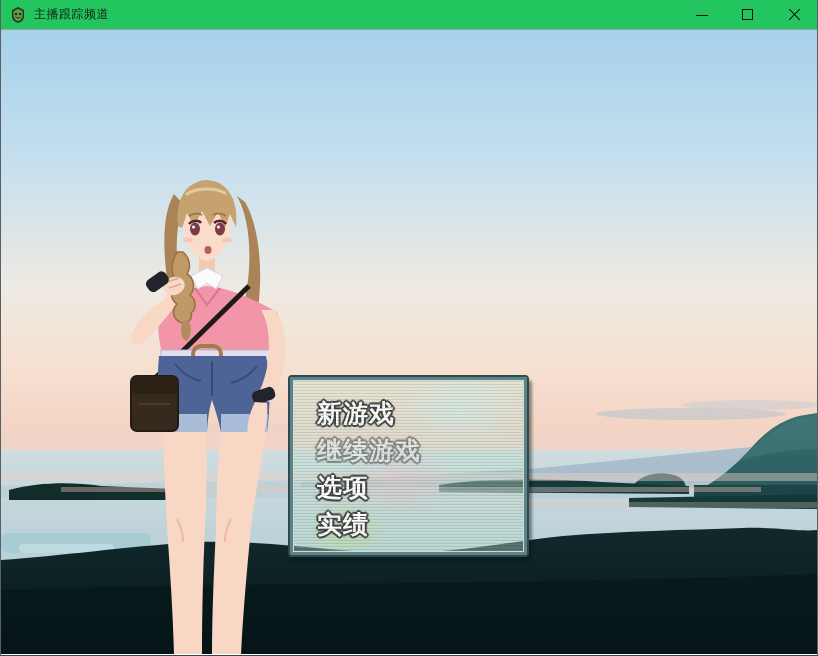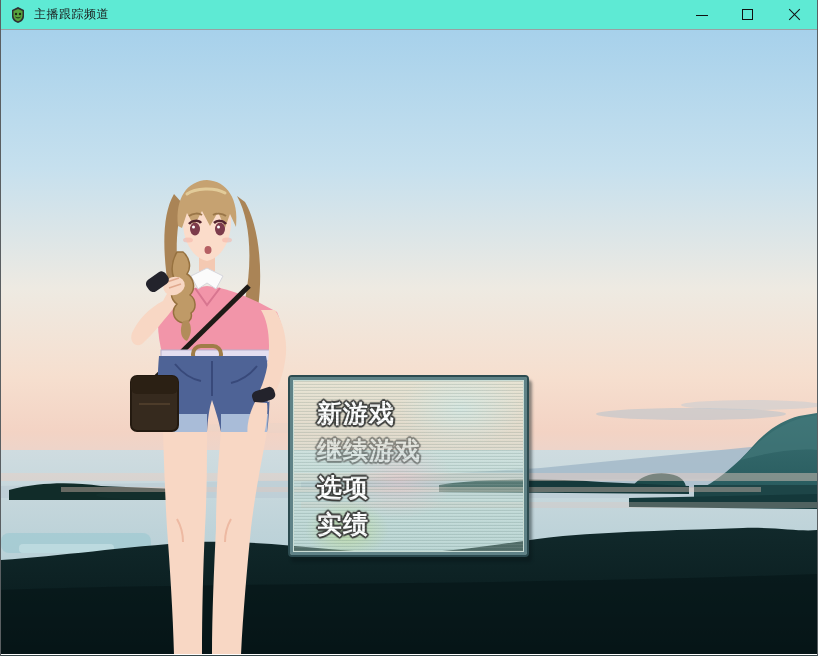--- a/index.html
+++ b/index.html
@@ -3,21 +3,21 @@
 <meta charset="utf-8">
 <style>
   * { margin:0; padding:0; box-sizing:border-box; }
   html,body { width:818px; height:656px; overflow:hidden; background:#222;
     font-family:"Liberation Sans", sans-serif; }
 
   .window { position:relative; width:818px; height:656px; background:#fff;
     border-left:1px solid #5a5f62; border-right:1px solid #5a5f62; border-bottom:1px solid #39494b; }
 
   
-  .titlebar { position:relative; height:30px; background:#5eead4;
+  .titlebar { position:relative; height:30px; background:#22c55e;
     border-bottom:1px solid #9aa0a3; display:flex; align-items:center; }
   .app-icon { width:18px; height:18px; margin-left:8px; display:inline-block; }
   .title-text { margin-left:7px; font-size:12px; color:#1a1a1a; letter-spacing:.5px; }
   .controls { position:absolute; right:0; top:0; height:30px; display:flex; }
   .ctrl { width:46px; height:30px; background:transparent; border:none; position:relative; cursor:default; }
   .glyph-min { position:absolute; left:17px; top:15px; width:12px; height:0;
     border-top:1px solid #111; }
   .glyph-max { position:absolute; left:17px; top:9px; width:11px; height:11px;
     border:1px solid #111; }
   .glyph-x1, .glyph-x2 { position:absolute; left:16px; top:14px; width:15px; height:0;

